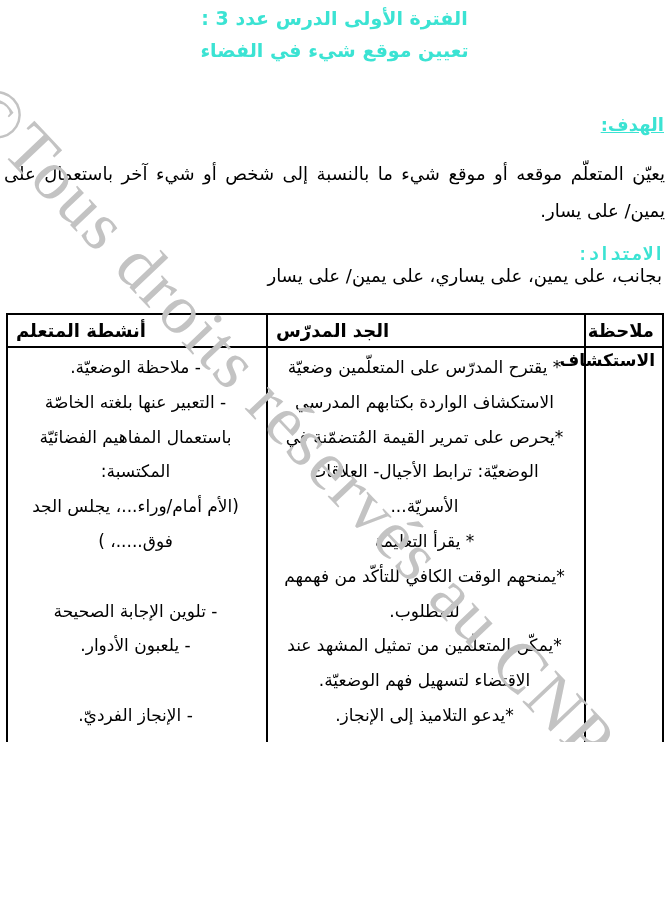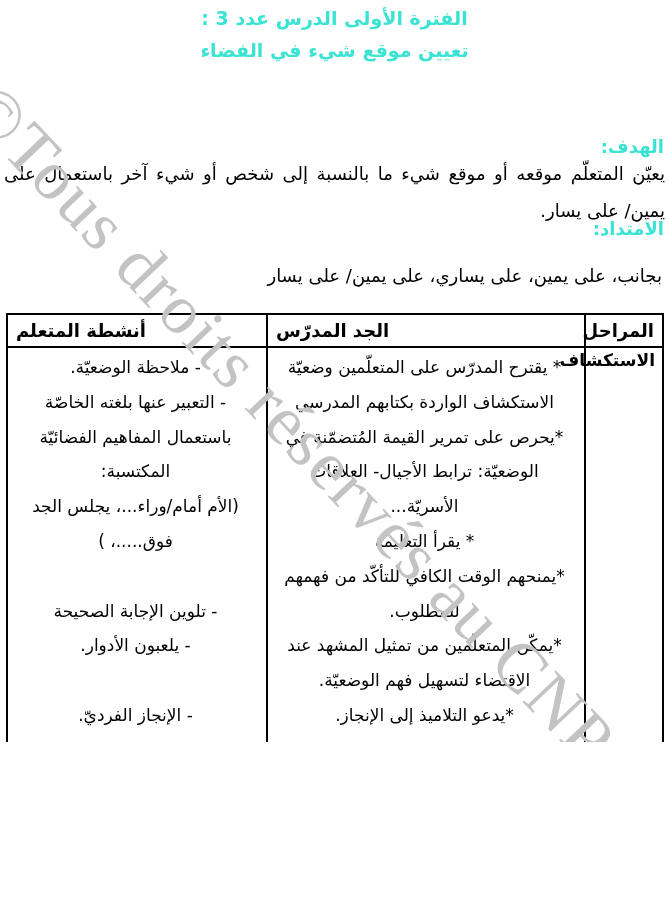--- a/index.html
+++ b/index.html
@@ -18,27 +18,27 @@
   .title-block{
     position:absolute;top:2px;left:0;right:0;
     text-align:center;font-weight:bold;font-size:19px;line-height:32px;
     color:#3be3d3;
   }
   
   .sec-heading{
     position:absolute;right:5px;
     font-weight:bold;font-size:18px;color:#3be3d3;
   }
-  .goal-heading{top:136px;}
+  .goal-heading{top:114px;text-decoration:underline;}
   .goal-body{
     position:absolute;top:155px;right:4px;left:4px;
     font-size:18px;line-height:37px;text-align:justify;
     text-align-last:right;
   }
-  .ext-heading{top:218px;}
+  .ext-heading{top:243px;font-family:Liberation Mono, monospace;}
   .ext-body{
     position:absolute;top:261px;right:7px;left:4px;
     font-size:18px;line-height:30px;text-align:right;
   }
   
   table.lesson{
     position:absolute;top:313px;right:5px;
     width:658px;height:486px;
     border-collapse:collapse;table-layout:fixed;
     font-size:17px;
@@ -99,21 +99,21 @@
   <div class="ext-body">بجانب، على يمين، على يساري، على يمين/ على يسار</div>
 
   <table class="lesson">
     <colgroup>
       <col class="c-stage">
       <col class="c-teacher">
       <col class="c-learner">
     </colgroup>
     <thead>
       <tr>
-        <th>المراحل</th>
+        <th>ملاحظة</th>
         <th>الجد المدرّس</th>
         <th>أنشطة المتعلم</th>
       </tr>
     </thead>
     <tbody>
       <tr>
         <td class="stage-cell">
           <div>الاستكشاف</div>
         </td>
         <td>

